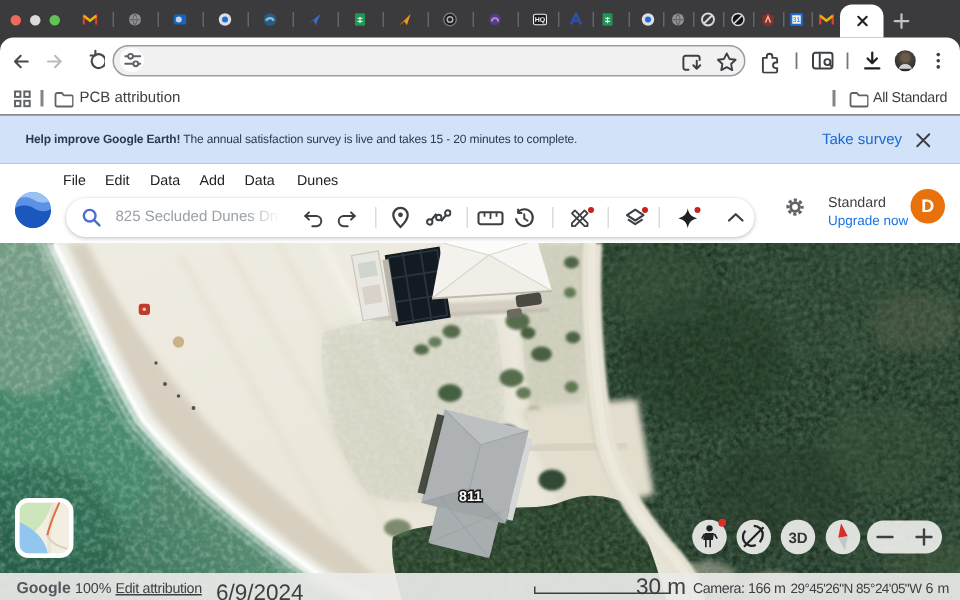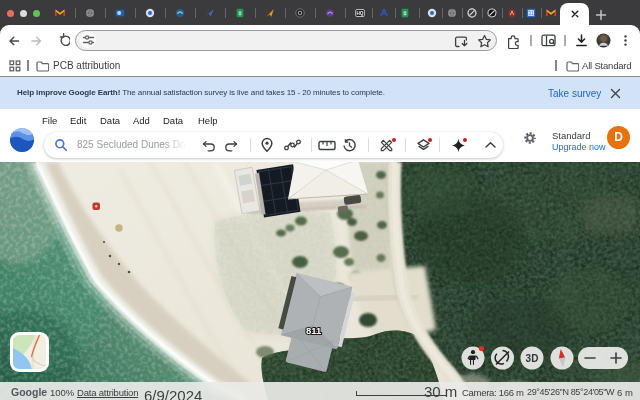--- a/index.html
+++ b/index.html
@@ -270,21 +270,21 @@
     </svg>
 </div>
 
 <div id="appheader">
   <div id="menus">
     <span style="left:0">File</span>
       <span style="left:28px">Edit</span>
       <span style="left:58px">Data</span>
       <span style="left:91px">Add</span>
       <span style="left:121px">Data</span>
-      <span style="left:156px">Help</span>
+      <span style="left:156px">Dunes</span>
   </div>
 
   <svg class="abs" style="left:10px;top:19px" width="24" height="24" viewBox="0 0 24 24">
     <defs>
       <clipPath id="lgc">
           <circle cx="12" cy="12" r="12"></circle>
         </clipPath>
     </defs>
     <g clip-path="url(#lgc)">
       <circle cx="12" cy="12" r="12" fill="#2f6fdb"></circle>
@@ -634,20 +634,20 @@
       <line x1="611" y1="358" x2="621" y2="358"></line>
       <line x1="616" y1="353" x2="616" y2="363"></line>
     </g>
   </g>
 </svg>
 </div>
 
 <div id="statusbar">
   <div class="it" style="left:11px;font-size:10.5px;font-weight:bold;letter-spacing:0;color:#53575b">Google</div>
   <div class="it" style="left:50px;font-size:9.5px;top:5px">100%</div>
-  <div class="it" style="left:77px;text-decoration:underline;font-size:9.5px;top:5px;letter-spacing:-0.2px">Data attribution</div>
+  <div class="it" style="left:77px;text-decoration:underline;font-size:9.5px;top:5px;letter-spacing:-0.2px">Edit attribution</div>
   <div class="it" style="left:144px;font-size:15px;top:5px">6/9/2024</div>
   <div class="it" style="left:424px;top:1px;font-size:15px">30 m</div>
   <div class="abs" style="left:356px;top:9.5px;width:91px;height:4.5px;border-left:1.5px solid #3c4043;border-right:1.5px solid #3c4043;border-bottom:1.5px solid #3c4043"></div>
   <div class="it" style="left:462px;font-size:9.5px;top:5px;letter-spacing:-0.3px">Camera: 166 m</div>
   <div class="it" style="left:527px;font-size:9px;top:5.5px;letter-spacing:-0.35px">29°45'26"N 85°24'05"W</div>
   <div class="it" style="left:617px;font-size:9.5px;top:5px">6 m</div>
 </div>
 
 </body></html>

